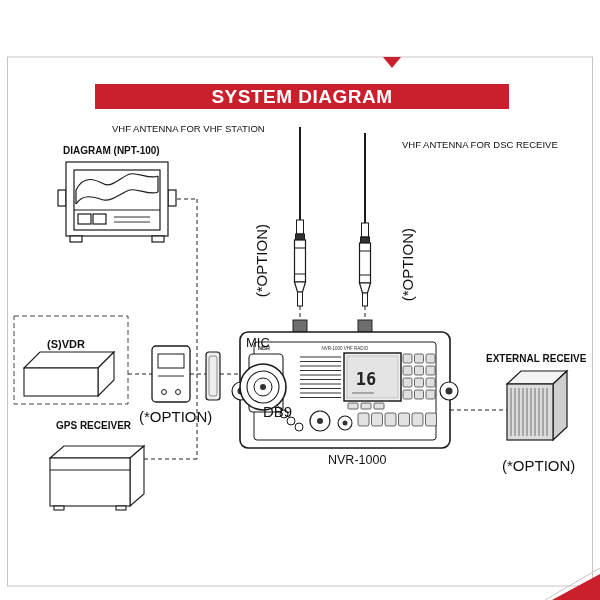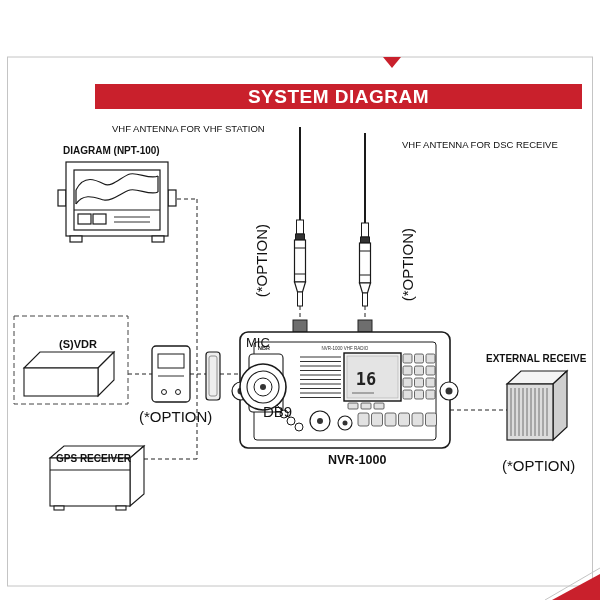--- a/index.html
+++ b/index.html
@@ -1,31 +1,31 @@
 <!DOCTYPE html>
 <html><head>
 <meta charset="utf-8">
 <style>
   html,body { margin:0; padding:0; background:#fff; }
   .page {
     position:relative; width:600px; height:600px; background:#ffffff;
     overflow:hidden; font-family:"Liberation Sans", sans-serif;
   }
   .banner {
-    position:absolute; left:95px; top:84px; width:487px; height:25px;
+    position:absolute; left:95px; top:84px; width:414px; height:25px;
     background:#c9202c; display:flex; align-items:center; justify-content:center;
   }
   .banner span { color:#ffffff; font-weight:bold; font-size:19px; letter-spacing:0.5px; }
   .lbl { position:absolute; color:#111; white-space:nowrap; }
   .s9  { font-size:15px; }
   .s95 { font-size:9.5px; }
   .s9b { font-size:13px; font-weight:normal; }
   .s10b{ font-size:10px; font-weight:bold; }
   .s11b{ font-size:11px; font-weight:bold; }
-  .s12b{ font-size:12.5px; font-weight:bold;padding-left:26px; }
+  .s12b{ font-size:12.5px; font-weight:normal;padding-left:26px; }
   .vert{ writing-mode:vertical-rl; transform:rotate(180deg); }
   svg { position:absolute; left:0; top:0; }
 </style>
 </head>
 <body>
 
 <div class="page">
 
   <svg width="600" height="600" viewBox="0 0 600 600">
 
@@ -201,22 +201,22 @@
     <text x="366" y="385" text-anchor="middle" font-family="DejaVu Sans Mono, monospace" font-size="17" font-weight="bold" fill="#222">16</text>
   </svg>
 
   <div class="banner">
     <span>SYSTEM DIAGRAM</span>
   </div>
 
   <div class="lbl s95" style="left:402px; top:139px;">VHF ANTENNA FOR DSC RECEIVE</div>
   <div class="lbl s95" style="left:112px; top:123px;">VHF ANTENNA FOR VHF STATION</div>
   <div class="lbl s10b" style="left:63px; top:145px;">DIAGRAM (NPT-100)</div>
-  <div class="lbl s11b" style="left:59px; top:338px;">(S)VDR</div>
-  <div class="lbl s10b" style="left:56px; top:453px;">GPS RECEIVER</div>
+  <div class="lbl s11b" style="left:47px; top:338px;">(S)VDR</div>
+  <div class="lbl s10b" style="left:56px; top:420px;">GPS RECEIVER</div>
   <div class="lbl s10b" style="left:486px; top:353px;">EXTERNAL RECEIVE</div>
   <div class="lbl s9b" style="left:246px; top:335px;">MIC</div>
   <div class="lbl s9" style="left:224px; top:403px;margin-left:39px;">DB9</div>
   <div class="lbl s12b" style="left:302px; top:453px;">NVR-1000</div>
   <div class="lbl s9" style="left:139px; top:408px;">(*OPTION)</div>
   <div class="lbl s9" style="left:502px; top:457px;">(*OPTION)</div>
   <div class="lbl s9 vert" style="left:253px; top:224px;">(*OPTION)</div>
   <div class="lbl s9 vert" style="left:399px; top:228px;">(*OPTION)</div>
 
 </div>

